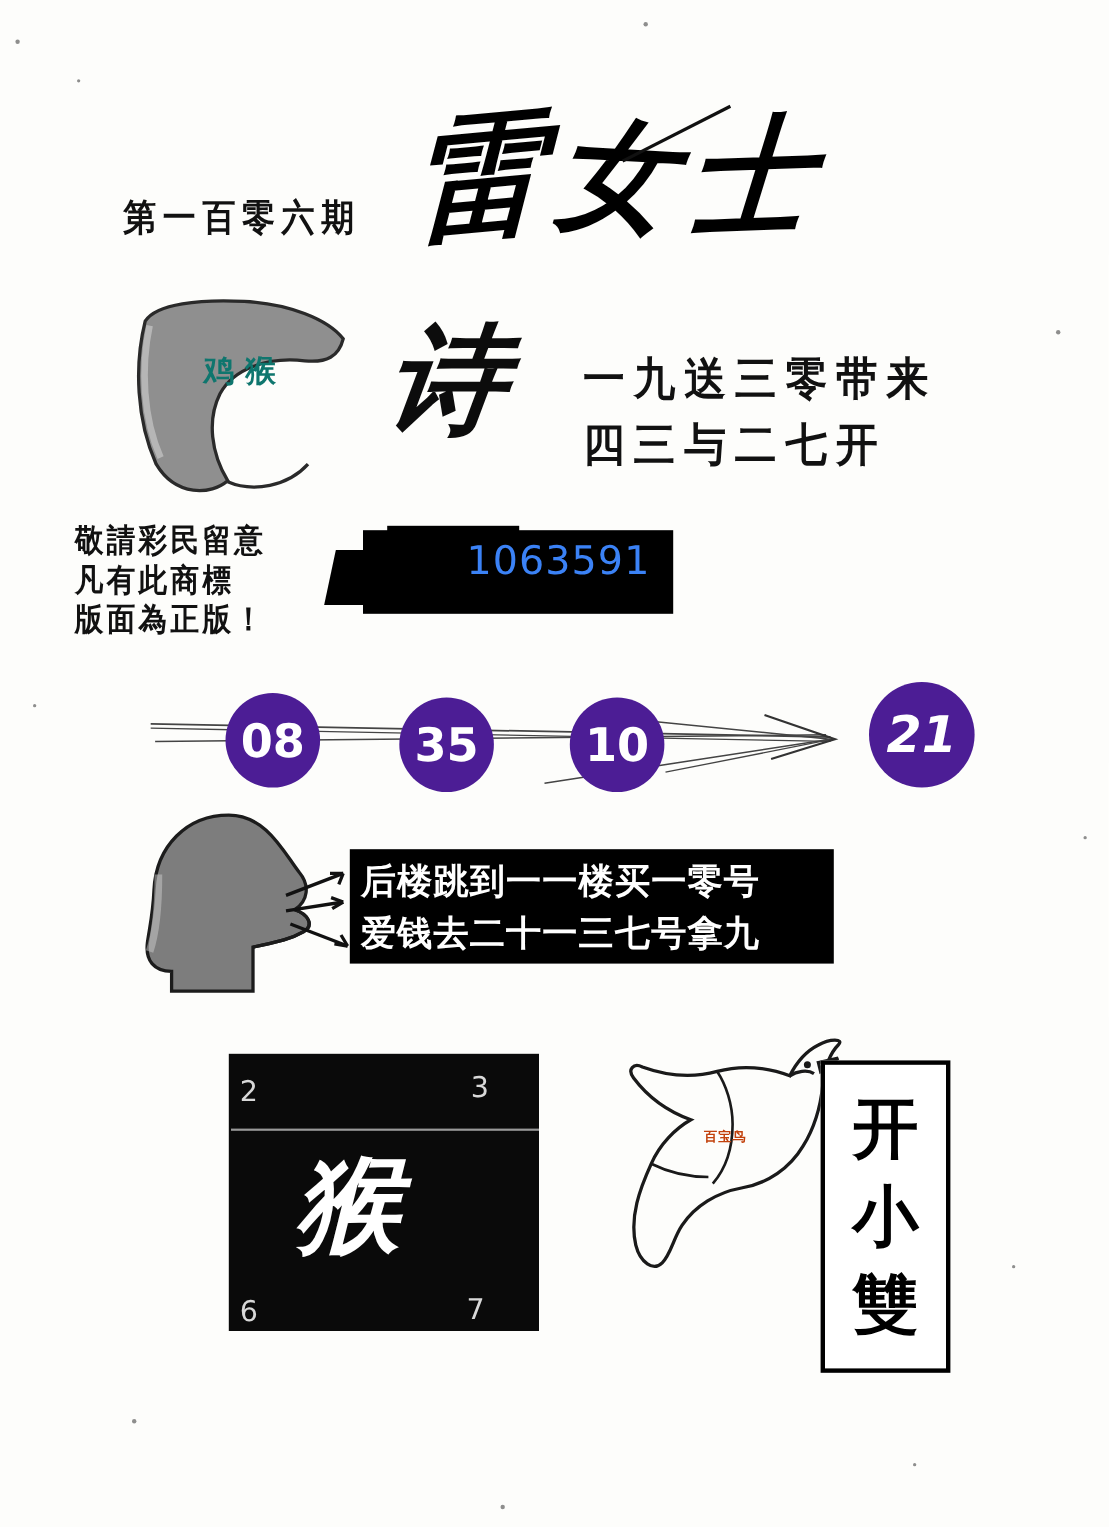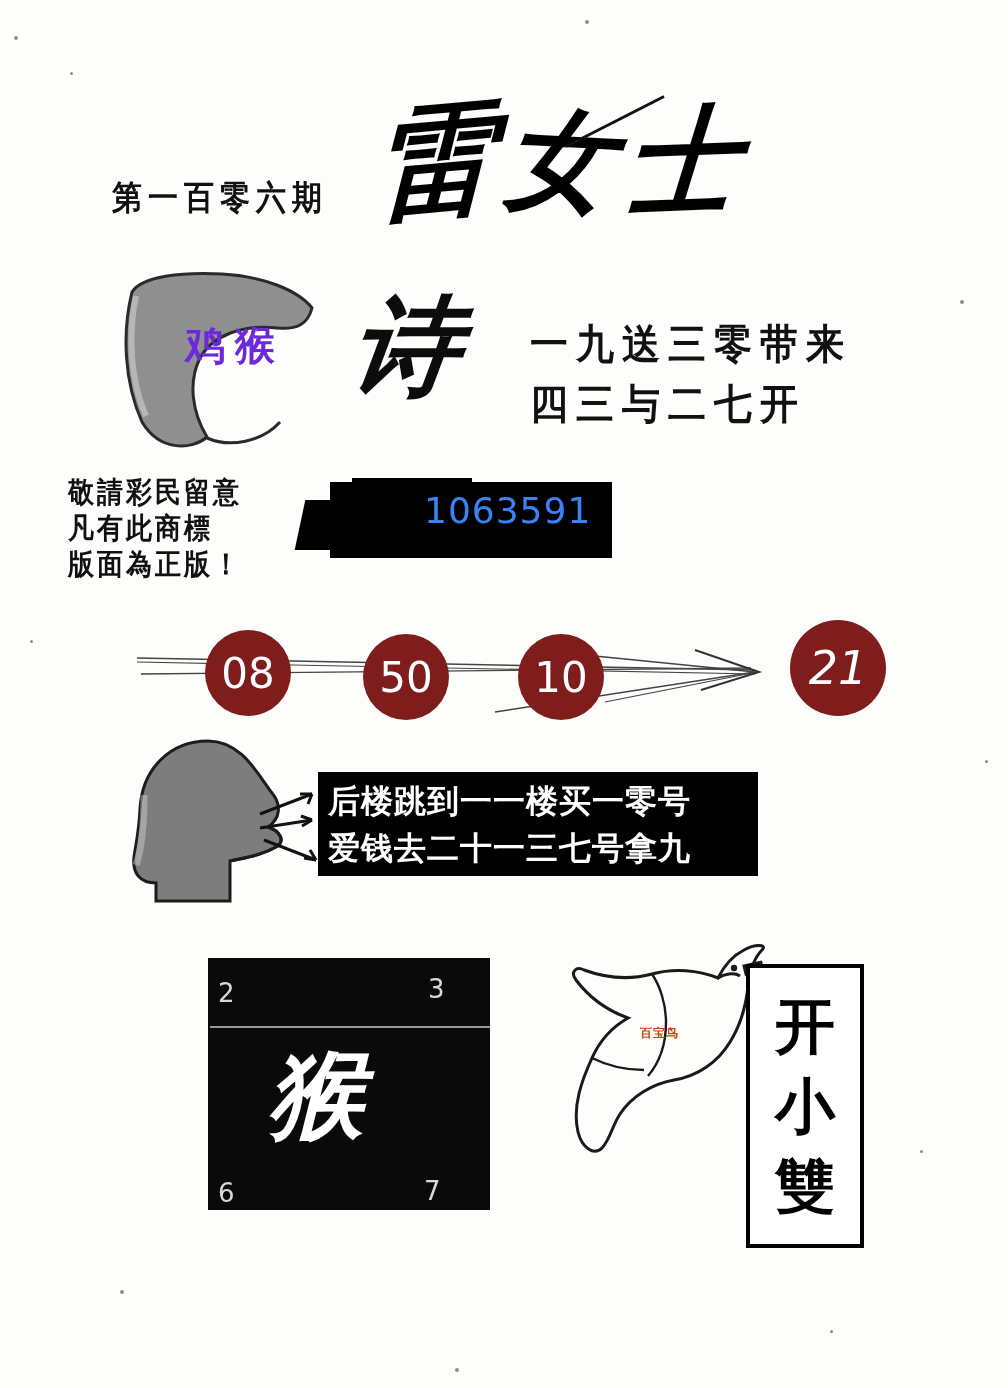--- a/index.html
+++ b/index.html
@@ -83,24 +83,24 @@
     width: 205px;
     height: 190px;
   }
   .blob svg { display:block; }
 
   .blob-text {
     position: absolute;
     left: 185px;
     top: 318px;
     font-family: "DejaVu Serif", serif;
-    font-size: 40px;
+    font-size: 28px;
     font-weight: 700;
     letter-spacing: 10px;
-    color: #6d28d9;
+    color: #0f766e;
   }
 
   .poem-char {
     position: absolute;
     left: 352px;
     top: 292px;
     font-family: "DejaVu Serif", serif;
     font-size: 108px;
     font-weight: 700;
     color: #0c0c0c;
@@ -169,25 +169,25 @@
     font-family: "DejaVu Sans", sans-serif;
     font-size: 36px;
     font-weight: 400;
     color: #3b82f6;
     letter-spacing: 1px;
   }
 
   
   .ball {
     position: absolute;
-    background: #7f1d1d;
+    background: #4c1d95;
     border-radius: 50%;
     color: #fff;
     font-family: "DejaVu Sans", sans-serif;
-    font-weight: 400;
+    font-weight: 700;
     display: flex;
     align-items: center;
     justify-content: center;
   }
   .ball-row-1 { width: 86px; height: 86px; font-size: 42px; }
   .ball-right { width: 96px; height: 96px; font-size: 46px; font-style: italic; }
 
   .arrow-lines {
     position: absolute;
     left: 135px;
@@ -362,21 +362,21 @@
       <path d="M2,30 L620,42" stroke="#444" stroke-width="1.6" fill="none"></path>
       <path d="M2,34 L620,46" stroke="#444" stroke-width="1.2" fill="none"></path>
       <path d="M6,46 L616,40" stroke="#444" stroke-width="1.4" fill="none"></path>
       <path d="M360,84 L620,44 L400,22" stroke="#444" stroke-width="1.4" fill="none"></path>
       <path d="M470,74 L622,44" stroke="#444" stroke-width="1.2" fill="none"></path>
       <path d="M560,22 L624,44 L566,62" stroke="#333" stroke-width="2" fill="none"></path>
     </svg>
   </div>
 
   <div class="ball ball-row-1" style="left:205px;top:630px;">08</div>
-  <div class="ball ball-row-1" style="left:363px;top:634px;">50</div>
+  <div class="ball ball-row-1" style="left:363px;top:634px;">35</div>
   <div class="ball ball-row-1" style="left:518px;top:634px;">10</div>
 
   <div class="ball ball-right" style="left:790px;top:620px;">21</div>
 
   <div class="head">
     <svg width="180" height="170" viewBox="0 0 180 170">
       <path d="M78,6 C40,6 12,34 10,74 C9,96 6,108 4,122 C2,138 10,148 26,148 L26,166 L100,166 L100,126 C118,122 132,120 146,112 C156,106 150,96 138,92 C150,84 152,70 142,58 C128,40 112,6 78,6 Z" fill="#7d7d7d" stroke="#1c1c1c" stroke-width="3"></path>
       <path d="M138,92 C150,96 156,106 146,112 C132,120 118,122 100,126" fill="none" stroke="#1c1c1c" stroke-width="3"></path>
       <path d="M14,60 C14,100 10,118 6,130" fill="none" stroke="#d5d5d5" stroke-width="7" opacity=".45"></path>
     </svg>

